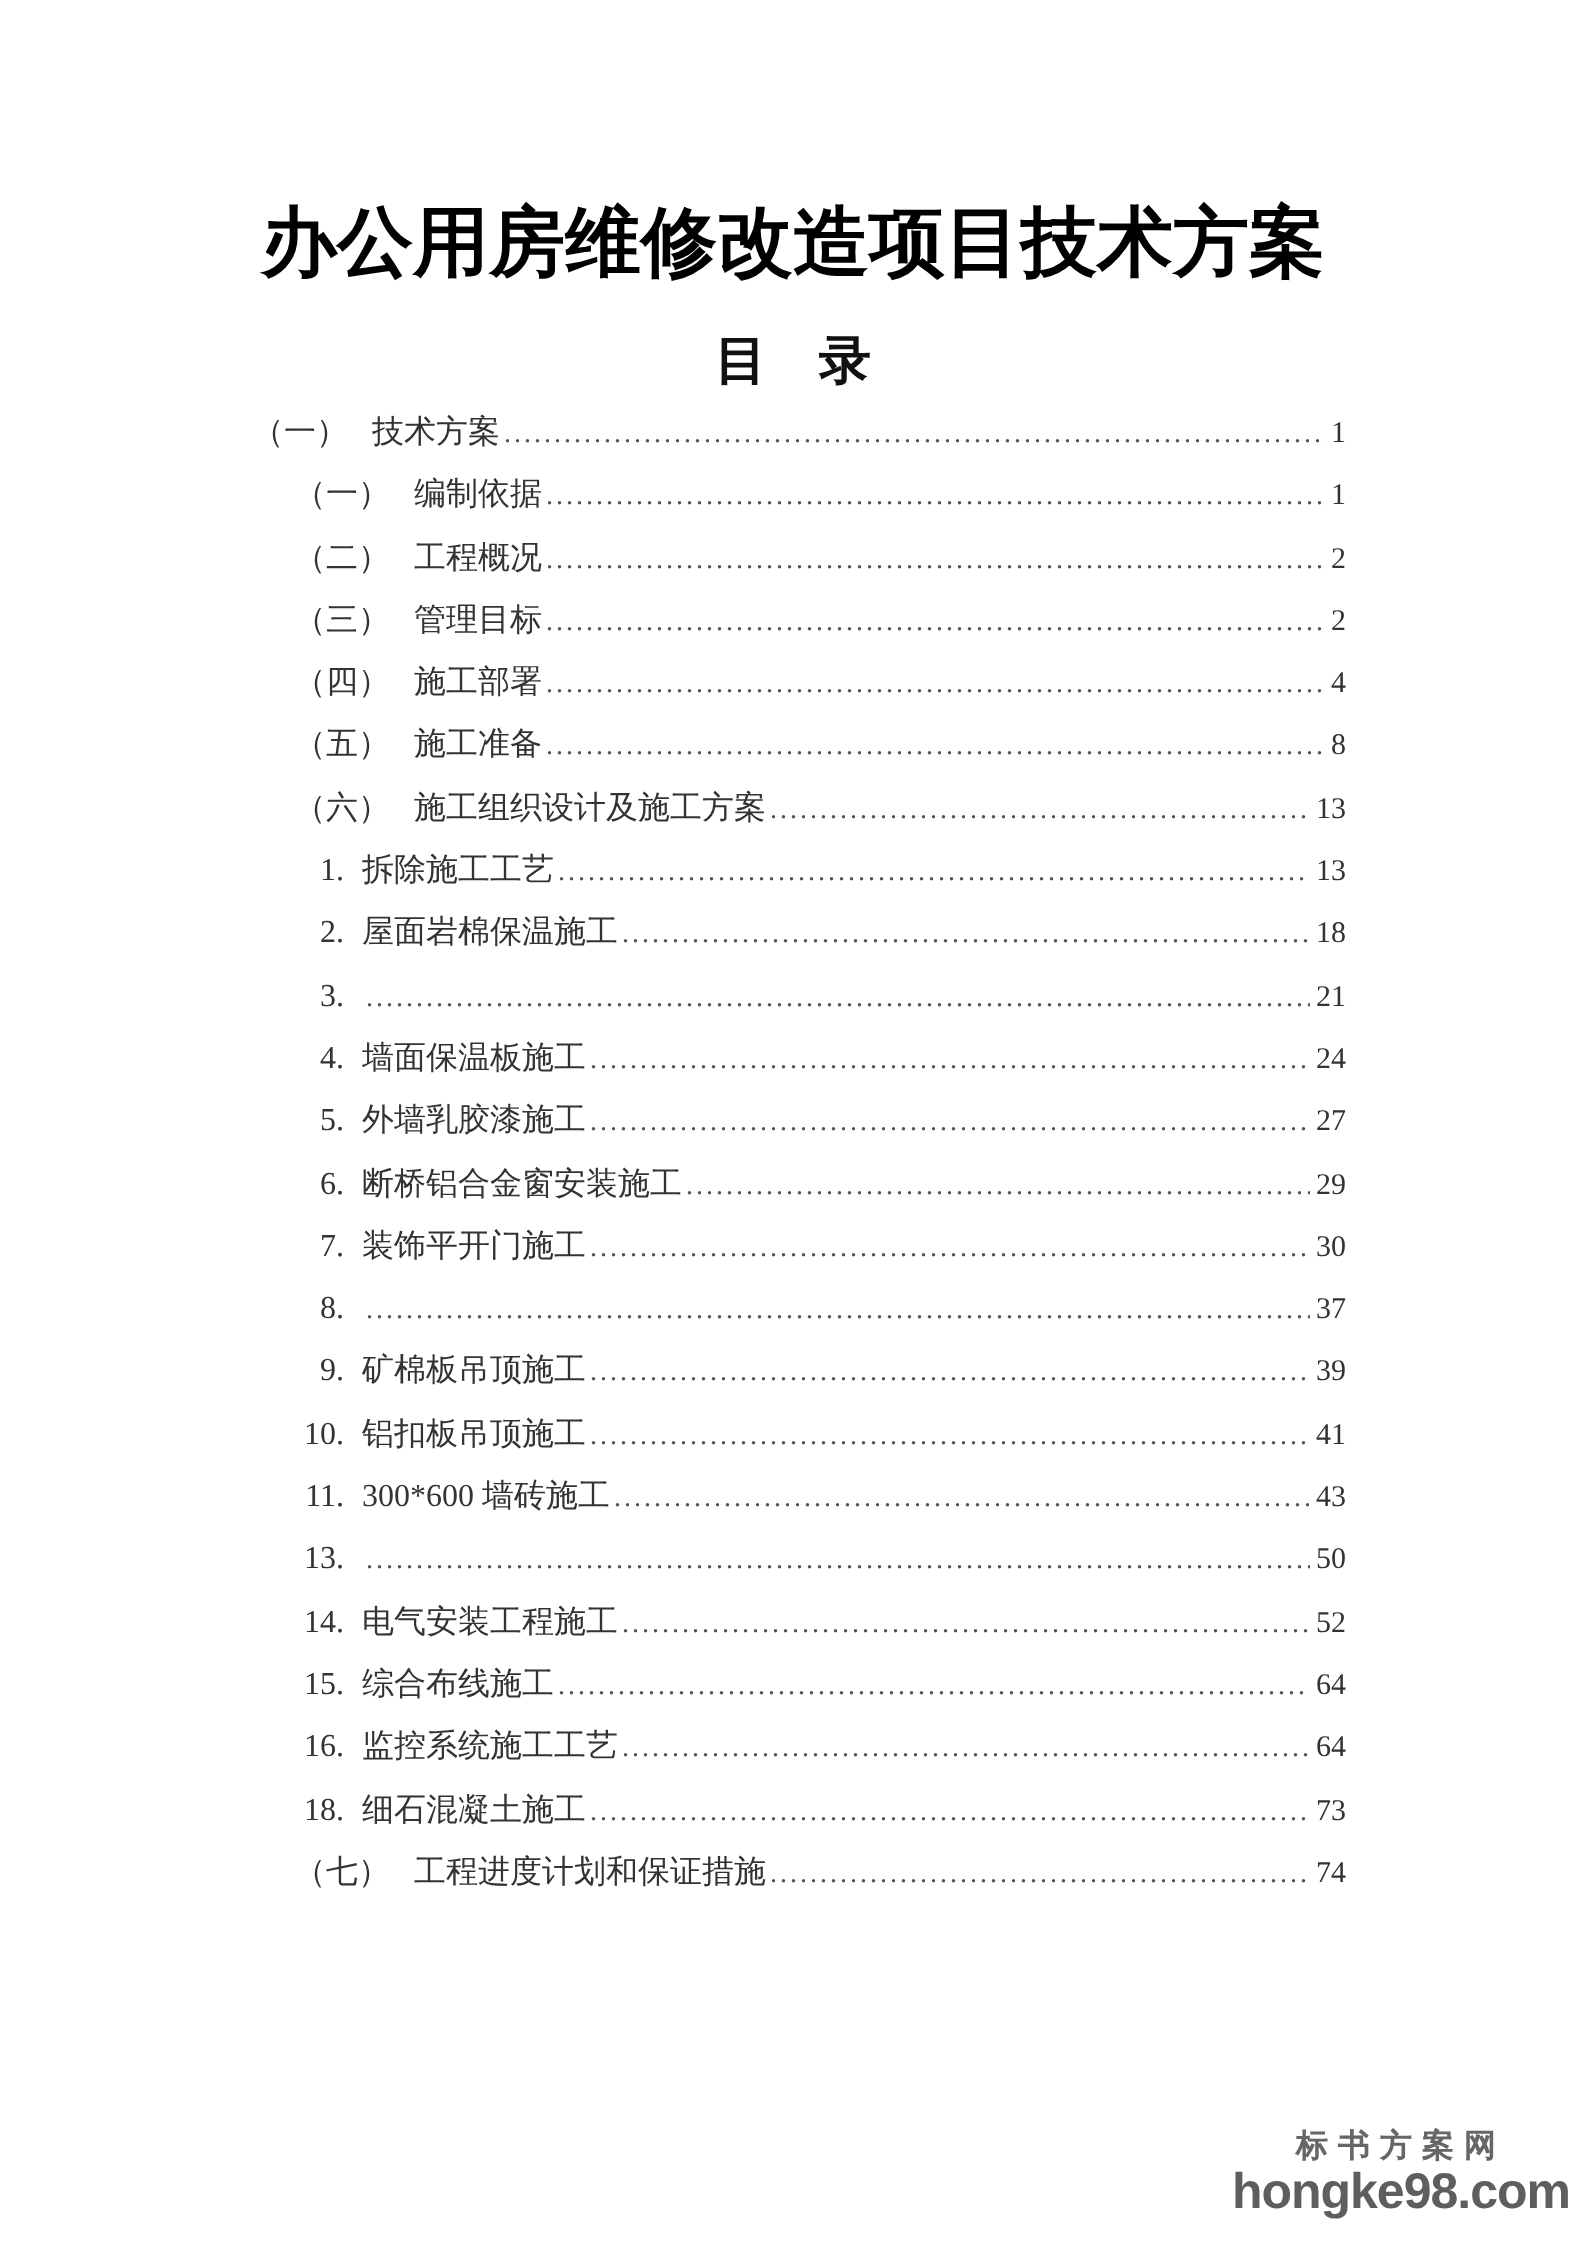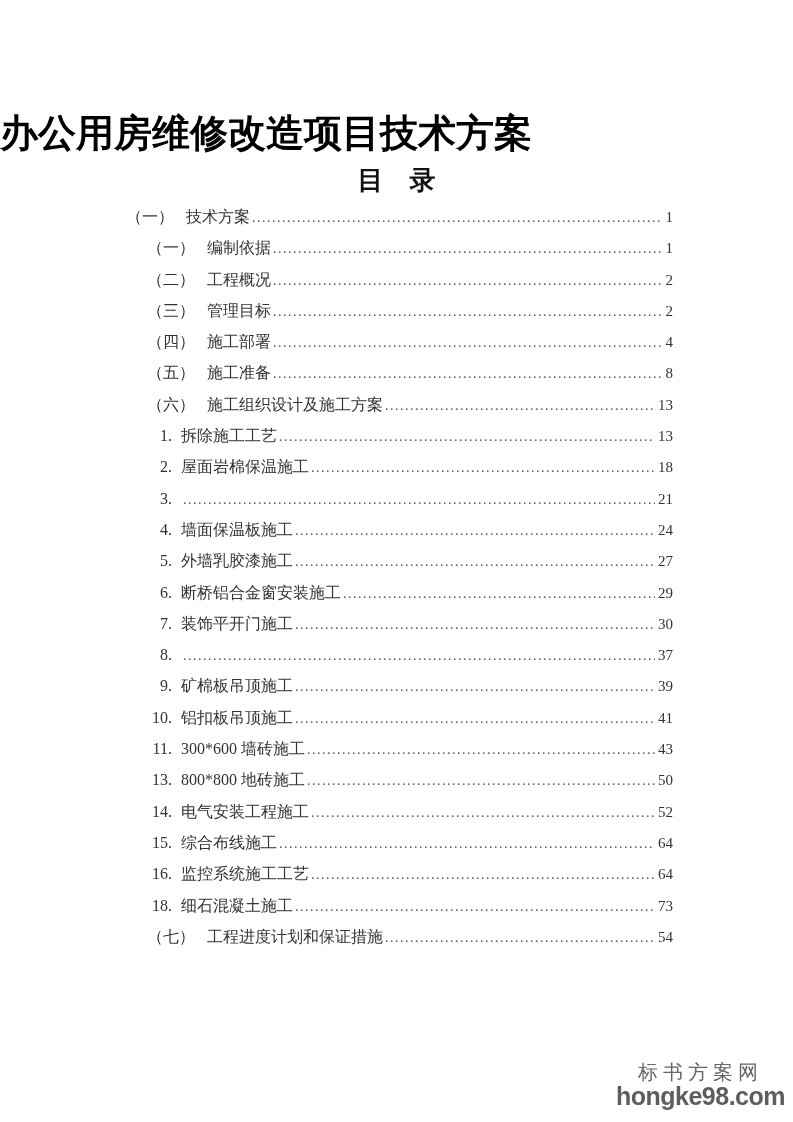--- a/index.html
+++ b/index.html
@@ -13,27 +13,26 @@
   .page {
     position: absolute;
     inset: 0;
     background: #ffffff;
   }
   .doc-title {
     position: absolute;
     top: 96px;
     left: 0;
     width: 100%;
-    text-align: left;
+    text-align: center;
     font-size: 38px;
     font-weight: bold;
     color: #000000;
     letter-spacing: 0px;
     white-space: nowrap;
-    margin-top: 12px;
   }
   .toc-heading {
     position: absolute;
     top: 163px;
     left: 0;
     width: 100%;
     text-align: center;
     font-size: 26px;
     font-weight: bold;
     color: #111111;
@@ -84,22 +83,22 @@
   .watermark {
     position: absolute;
     right: 8px;
     bottom: 12px;
     text-align: center;
     font-family: "Liberation Sans", "DejaVu Sans", sans-serif;
     color: #666666;
     line-height: 1.1;
   }
   .watermark-name {
-    font-size: 20px;
-    font-weight: normal;
+    font-size: 16px;
+    font-weight: bold;
     letter-spacing: 5px;
     color: #666666;
   }
   .watermark-url {
     font-size: 25px;
     font-weight: bold;
     color: #5e5e5e;
     letter-spacing: -0.5px;
   }
 </style>
@@ -211,21 +210,20 @@
         <span class="toc-page">41</span>
       </div>
       <div class="toc-row lvl3">
         <span class="toc-label">11.</span>
         <span class="toc-text">300*600 墙砖施工</span>
         <span class="toc-dots"></span>
         <span class="toc-page">43</span>
       </div>
       <div class="toc-row lvl3">
         <span class="toc-label">13.</span>
-        <span class="toc-text">800*800 地砖施工</span>
         <span class="toc-dots"></span>
         <span class="toc-page">50</span>
       </div>
       <div class="toc-row lvl3">
         <span class="toc-label">14.</span>
         <span class="toc-text">电气安装工程施工</span>
         <span class="toc-dots"></span>
         <span class="toc-page">52</span>
       </div>
       <div class="toc-row lvl3">
@@ -243,20 +241,20 @@
       <div class="toc-row lvl3">
         <span class="toc-label">18.</span>
         <span class="toc-text">细石混凝土施工</span>
         <span class="toc-dots"></span>
         <span class="toc-page">73</span>
       </div>
       <div class="toc-row lvl2">
         <span class="toc-label">（七）</span>
         <span class="toc-text">工程进度计划和保证措施</span>
         <span class="toc-dots"></span>
-        <span class="toc-page">54</span>
+        <span class="toc-page">74</span>
       </div>
     </div>
   <div class="watermark">
     <div class="watermark-name">标书方案网</div>
     <div class="watermark-url">hongke98.com</div>
   </div>
 </div>
 
 </body></html>

